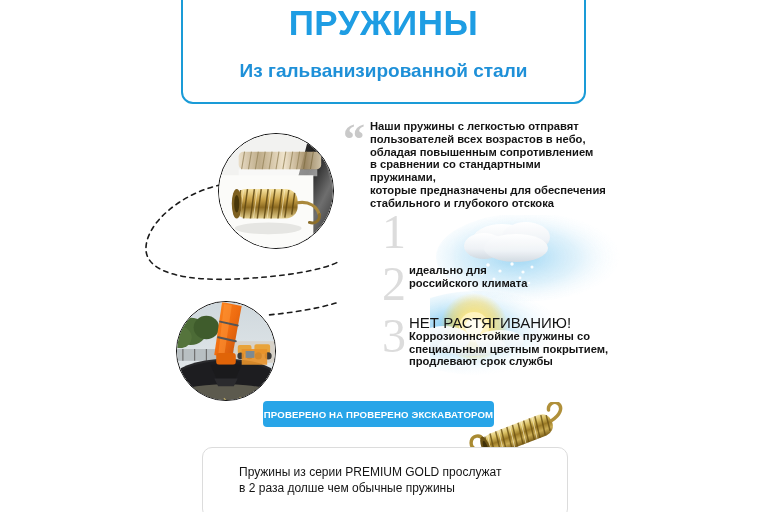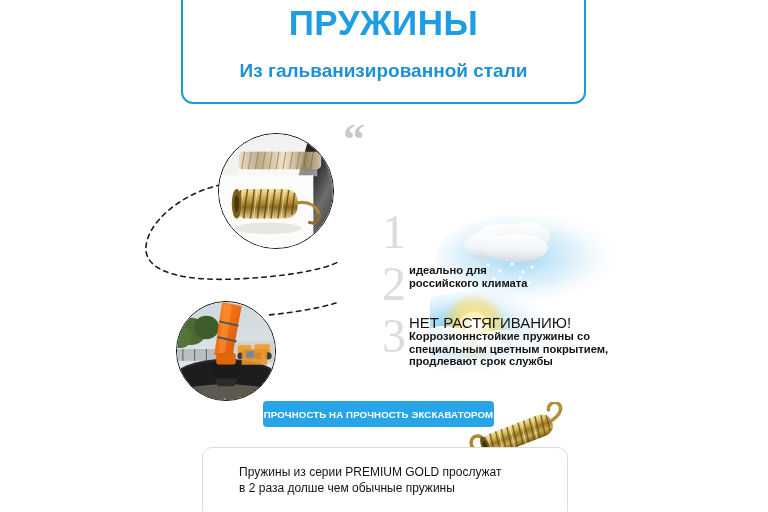--- a/index.html
+++ b/index.html
@@ -345,20 +345,26 @@
         </g>
 
         <path d="M66 48 L92 48 L92 64 L66 64 Z" fill="#e8922a" opacity="0.9"></path>
         <rect x="70" y="50" width="9" height="7" fill="#7d8a92"></rect>
       </g>
     </svg>
   </div>
 
   <div class="quote-block">
     <div class="quote-mark">“</div>
+    <div class="quote-text">Наши пружины с легкостью отправят
+пользователей всех возрастов в небо,
+обладая повышенным сопротивлением
+в сравнении со стандартными пружинами,
+которые предназначены для обеспечения
+стабильного и глубокого отскока</div>
   </div>
 
   <div class="feature" id="feature-1">
     <div class="num">1</div>
   </div>
 
   <div class="feature" id="feature-2">
     <div class="num">2</div>
     <div class="body">
       <div class="line">идеально для
@@ -369,21 +375,21 @@
   <div class="feature" id="feature-3">
     <div class="num">3</div>
     <div class="body">
       <div class="lead">НЕТ РАСТЯГИВАНИЮ!</div>
       <div class="line">Коррозионнстойкие пружины со
 специальным цветным покрытием,
 продлевают срок службы</div>
     </div>
   </div>
 
-  <div class="cta-button">ПРОЧНОСТЬ НА ПРОЧНОСТЬ ЭКСКАВАТОРОМ</div>
+  <div class="cta-button">ПРОВЕРЕНО НА ПРОВЕРЕНО ЭКСКАВАТОРОМ</div>
 
   <div class="gold-spring">
     <svg width="112" height="62" viewBox="0 0 112 62" xmlns="http://www.w3.org/2000/svg" aria-hidden="true">
       <defs>
         <linearGradient id="goldBody" x1="0" y1="0" x2="0" y2="1">
           <stop offset="0%" stop-color="#f3e3a6"></stop>
           <stop offset="22%" stop-color="#d9bf62"></stop>
           <stop offset="48%" stop-color="#9b7a25"></stop>
           <stop offset="72%" stop-color="#c9ab52"></stop>
           <stop offset="100%" stop-color="#7d6019"></stop>

